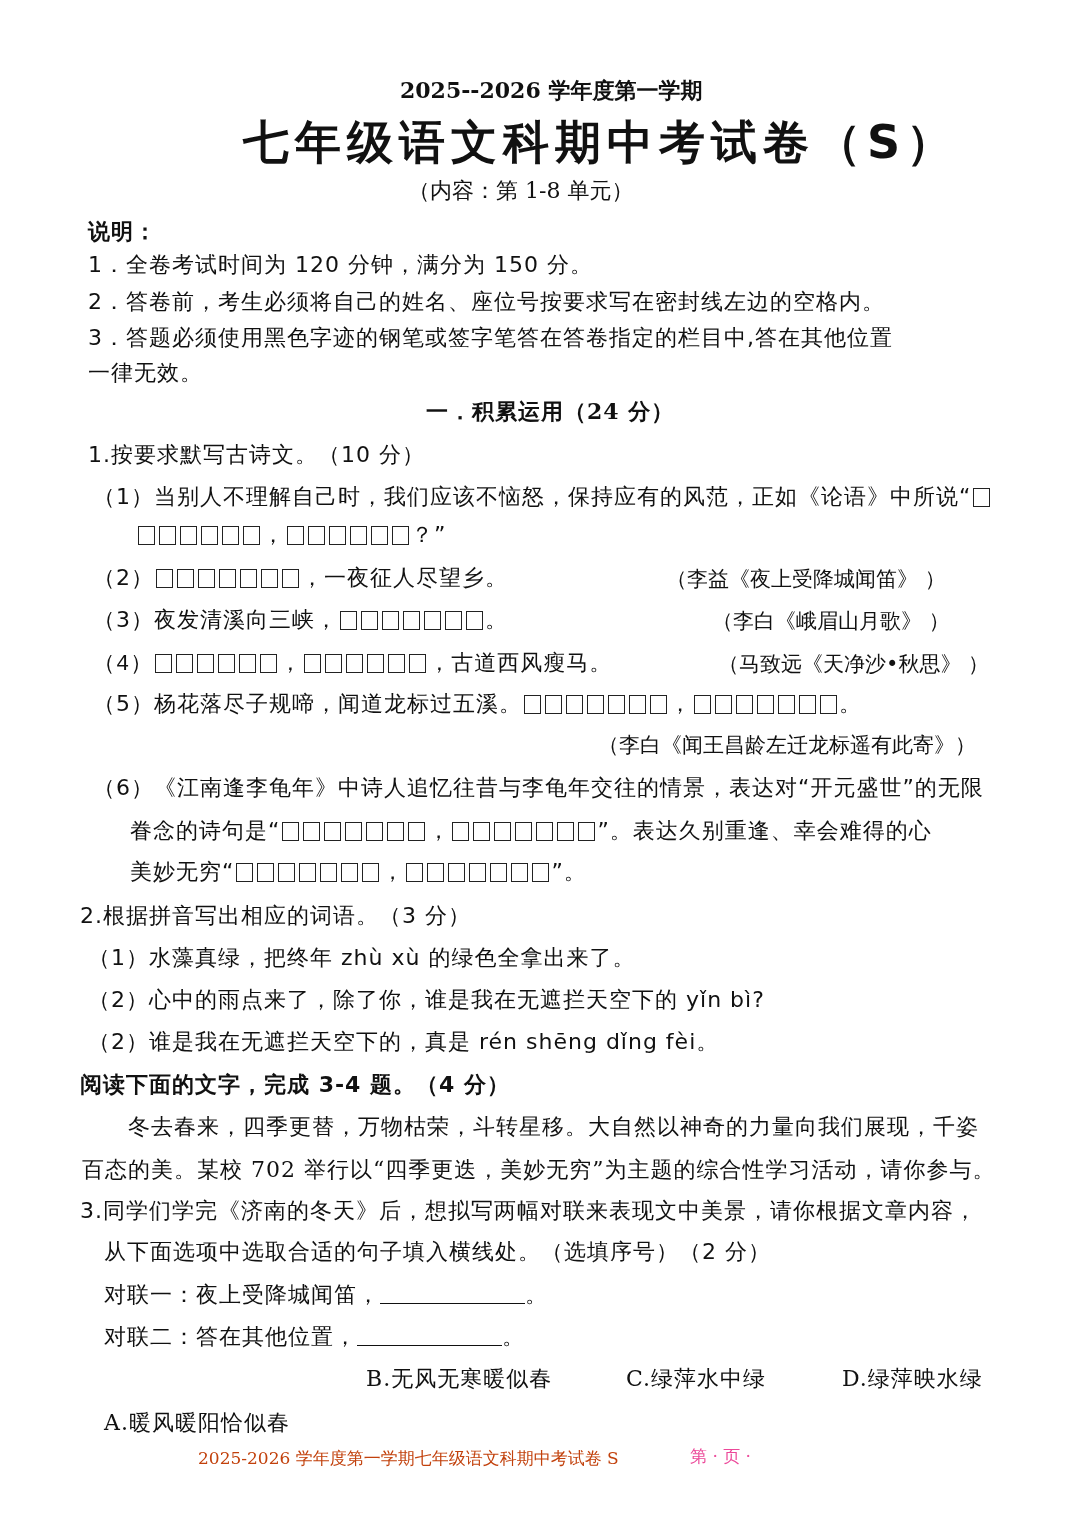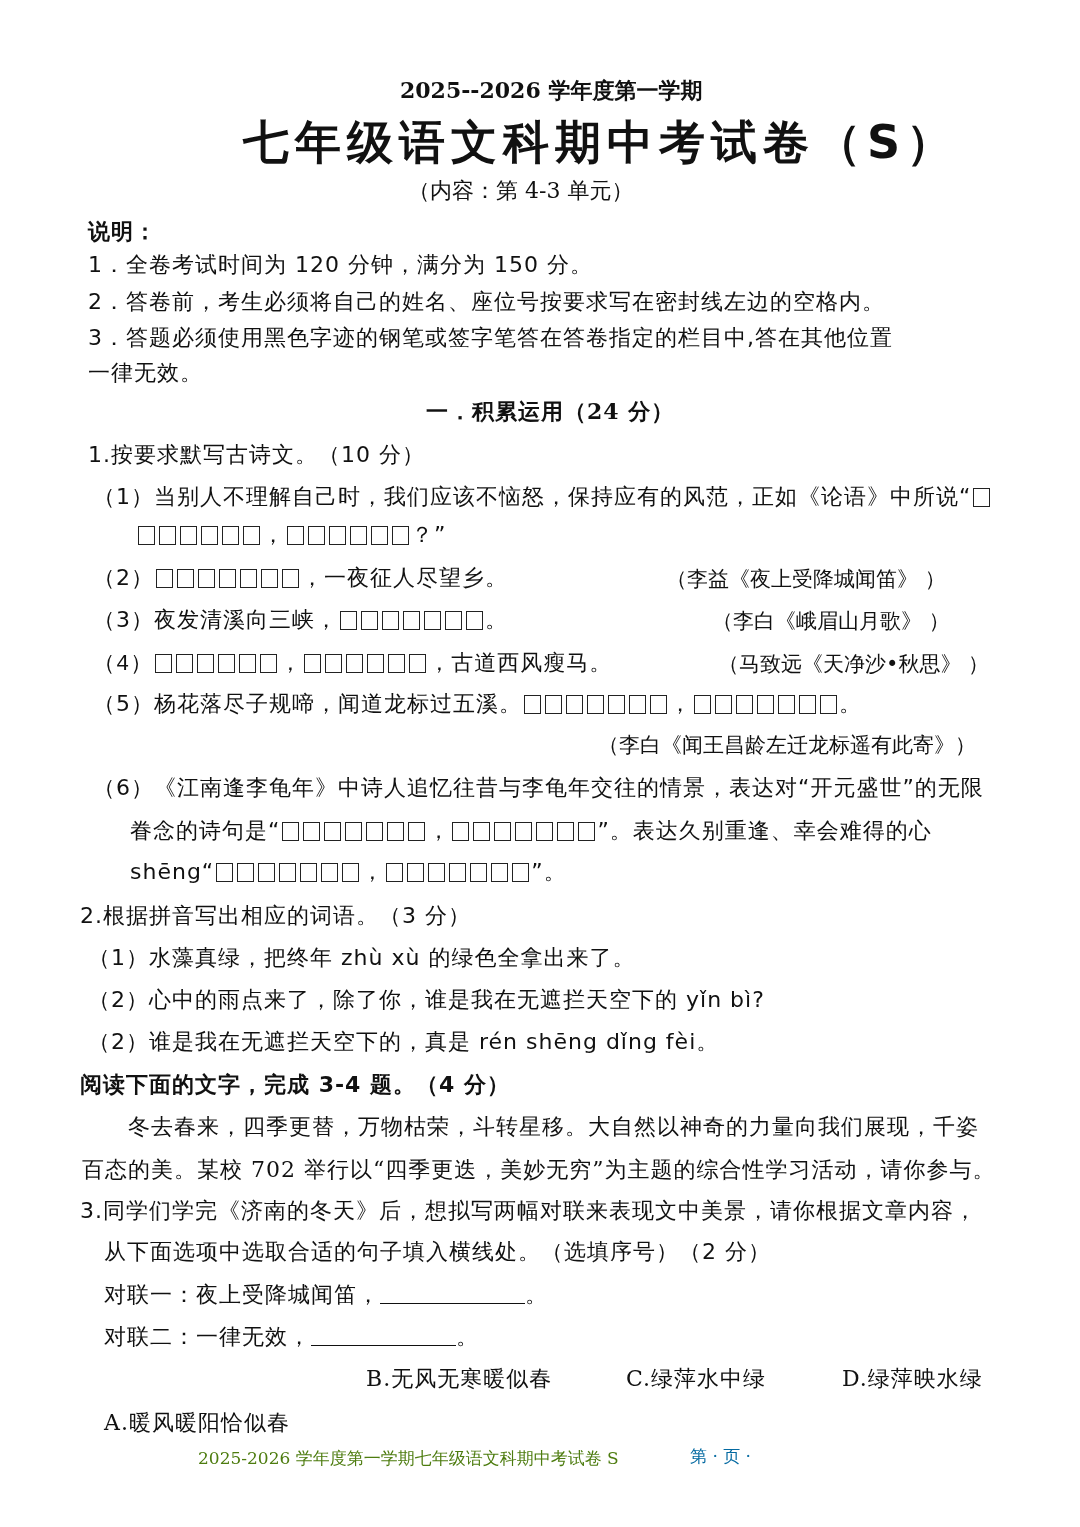--- a/index.html
+++ b/index.html
@@ -11,29 +11,29 @@
   .abs { position: absolute; white-space: nowrap; }
   .serif { font-family: "DejaVu Serif", "Liberation Serif", serif; }
   .sub-title { font-size: 22px; font-weight: bold; }
   .main-title { font-size: 46px; font-weight: bold; letter-spacing: 6px; }
   .scope { font-size: 22px; }
   .txt { font-size: 22px; letter-spacing: 1px; }
   .txt-b { font-size: 22px; font-weight: bold; letter-spacing: 1px; }
   .box { display: inline-block; width: 17px; height: 19px; border: 1.6px solid #222; margin: 0 2px; vertical-align: -3px; box-sizing: border-box; }
   .blank { display: inline-block; border-bottom: 1.5px solid #111; vertical-align: -2px; height: 20px; }
   .src { font-size: 21px; }
-  .footer { font-size: 17px; color: #4d7c0f; }
-  .faded { color: #0369a1; }
+  .footer { font-size: 17px; color: #c2410c; }
+  .faded { color: #ec4899; }
 </style>
 </head>
 <body>
 
 <div class="abs serif sub-title" style="left:400px; top:76px;">2025--2026 学年度第一学期</div>
 <div class="abs main-title" style="left:243px; top:112px;">七年级语文科期中考试卷（S）</div>
-<div class="abs serif scope" style="left:408px; top:176px;">（内容：第 4-3 单元）</div>
+<div class="abs serif scope" style="left:408px; top:176px;">（内容：第 1-8 单元）</div>
 
 <div class="abs txt-b" style="left:88px; top:217px;">说明：</div>
 <div class="abs txt" style="left:88px; top:250px;">1．全卷考试时间为 120 分钟，满分为 150 分。</div>
 <div class="abs txt" style="left:88px; top:287px;">2．答卷前，考生必须将自己的姓名、座位号按要求写在密封线左边的空格内。</div>
 <div class="abs txt" style="left:88px; top:323px;">3．答题必须使用黑色字迹的钢笔或签字笔答在答卷指定的栏目中,答在其他位置</div>
 <div class="abs txt" style="left:88px; top:358px;">一律无效。</div>
 
 <div class="abs txt-b serif" style="left:426px; top:397px;">一．积累运用（24 分）</div>
 <div class="abs txt" style="left:88px; top:440px;">1.按要求默写古诗文。（10 分）</div>
 
@@ -64,21 +64,21 @@
 </div>
 <div class="abs src" style="left:598px; top:731px;">（李白《闻王昌龄左迁龙标遥有此寄》）</div>
 
 <div class="abs txt" style="left:93px; top:773px;">
   <span>（6）</span><span>《江南逢李龟年》中诗人追忆往昔与李龟年交往的情景，表达对“开元盛世”的无限</span>
 </div>
 <div class="abs txt" style="left:130px; top:816px;">
   <span>眷念的诗句是“</span><span class="box"></span><span class="box"></span><span class="box"></span><span class="box"></span><span class="box"></span><span class="box"></span><span class="box"></span><span>，</span><span class="box"></span><span class="box"></span><span class="box"></span><span class="box"></span><span class="box"></span><span class="box"></span><span class="box"></span><span>”。表达久别重逢、幸会难得的心</span>
 </div>
 <div class="abs txt" style="left:130px; top:857px;">
-  <span>shēng“</span><span class="box"></span><span class="box"></span><span class="box"></span><span class="box"></span><span class="box"></span><span class="box"></span><span class="box"></span><span>，</span><span class="box"></span><span class="box"></span><span class="box"></span><span class="box"></span><span class="box"></span><span class="box"></span><span class="box"></span><span>”。</span>
+  <span>美妙无穷“</span><span class="box"></span><span class="box"></span><span class="box"></span><span class="box"></span><span class="box"></span><span class="box"></span><span class="box"></span><span>，</span><span class="box"></span><span class="box"></span><span class="box"></span><span class="box"></span><span class="box"></span><span class="box"></span><span class="box"></span><span>”。</span>
 </div>
 
 <div class="abs txt" style="left:80px; top:901px;">2.根据拼音写出相应的词语。（3 分）</div>
 <div class="abs txt" style="left:88px; top:943px;">
   <span>（1）</span><span>水藻真绿，把终年 </span><span>zhù xù</span><span> 的绿色全拿出来了。</span>
 </div>
 <div class="abs txt" style="left:88px; top:985px;">
   <span>（2）</span><span>心中的雨点来了，除了你，谁是我在无遮拦天空下的 </span><span>yǐn bì</span><span>?</span>
 </div>
 <div class="abs txt" style="left:88px; top:1027px;">
@@ -88,21 +88,21 @@
 <div class="abs txt-b" style="left:80px; top:1070px;">阅读下面的文字，完成 3-4 题。（4 分）</div>
 <div class="abs txt serif" style="left:128px; top:1112px;">冬去春来，四季更替，万物枯荣，斗转星移。大自然以神奇的力量向我们展现，千姿</div>
 <div class="abs txt serif" style="left:82px; top:1155px;">百态的美。某校 702 举行以“四季更迭，美妙无穷”为主题的综合性学习活动，请你参与。</div>
 
 <div class="abs txt" style="left:80px; top:1196px;">3.同学们学完《济南的冬天》后，想拟写两幅对联来表现文中美景，请你根据文章内容，</div>
 <div class="abs txt" style="left:104px; top:1237px;">从下面选项中选取合适的句子填入横线处。（选填序号）（2 分）</div>
 <div class="abs txt" style="left:104px; top:1280px;">
   <span>对联一：夜上受降城闻笛，</span><span class="blank" style="width:145px;"></span><span>。</span>
 </div>
 <div class="abs txt" style="left:104px; top:1322px;">
-  <span>对联二：一律无效，</span><span class="blank" style="width:145px;"></span><span>。</span>
+  <span>对联二：答在其他位置，</span><span class="blank" style="width:145px;"></span><span>。</span>
 </div>
 <div class="abs txt serif" style="left:104px; top:1364px;margin-top:44px;">A.暖风暖阳恰似春</div>
 <div class="abs txt serif" style="left:366px; top:1364px;">B.无风无寒暖似春</div>
 <div class="abs txt serif" style="left:626px; top:1364px;">C.绿萍水中绿</div>
 <div class="abs txt serif" style="left:842px; top:1364px;">D.绿萍映水绿</div>
 
 <div class="abs footer serif" style="left:198px; top:1447px;">2025-2026 学年度第一学期七年级语文科期中考试卷 S</div>
 <div class="abs footer serif faded" style="left:690px; top:1445px;">第 · 页 ·</div>
 
 </body></html>

